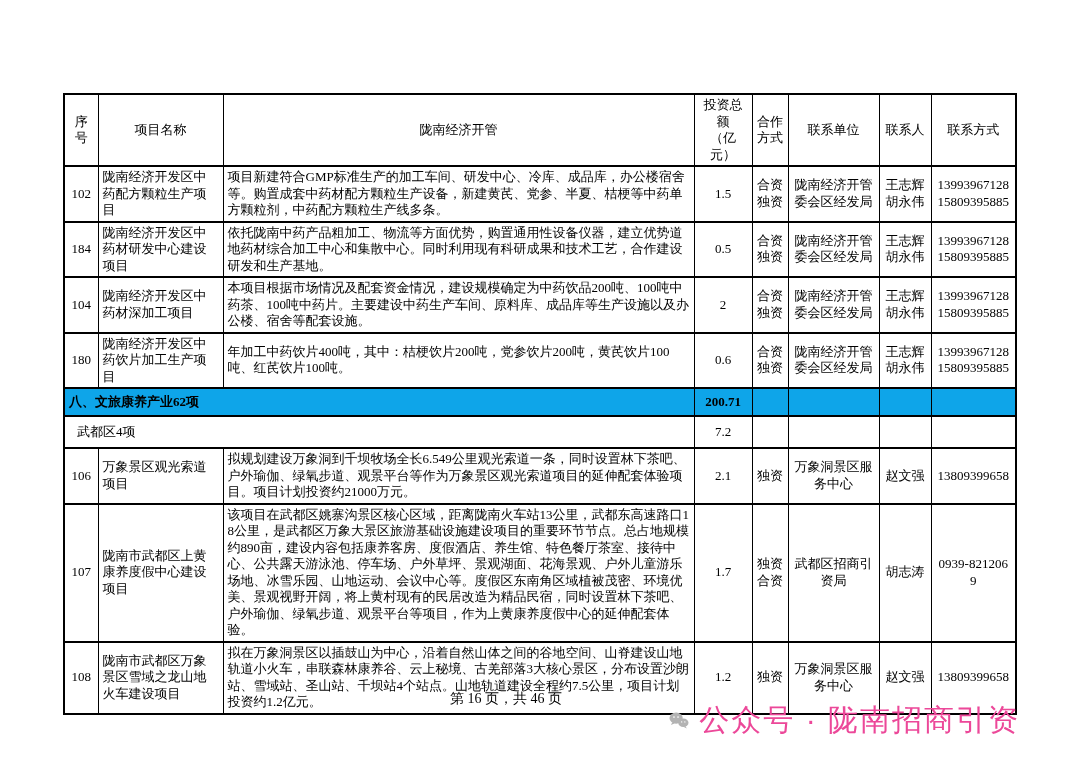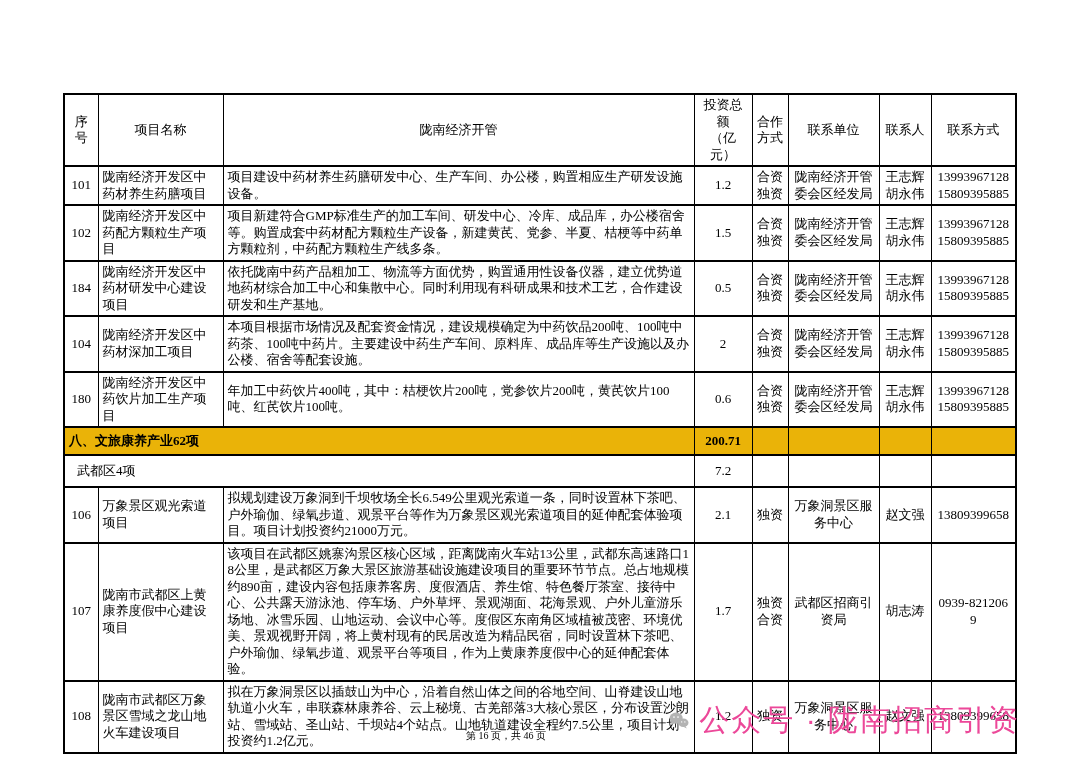--- a/index.html
+++ b/index.html
@@ -19,27 +19,27 @@
     font-size:13px;line-height:16.5px;
     padding:2px 4px;vertical-align:middle;
     white-space:pre-line;word-break:break-all;
   }
   thead tr{height:41px;}
   th{font-weight:normal;text-align:center;}
   td.c-no,td.c-inv,td.c-coop,td.c-unit,td.c-person,td.c-phone{text-align:center;}
   td.c-name,td.c-content{text-align:left;}
   tr.section{height:28px;}
   tr.subsection{height:32px;}
-  tr.section td{background:#eab308;}
+  tr.section td{background:#0ea5e9;}
   tr.section td.c-title{font-weight:bold;text-align:left;}
   tr.section td.c-inv{font-weight:bold;}
   tr.subsection td.c-title{text-align:left;padding-left:12px;}
   .footer{
-    position:absolute;left:506px;top:729px;transform:translateX(-50%);
-    font-size:10px;white-space:nowrap;
+    position:absolute;left:506px;top:690px;transform:translateX(-50%);
+    font-size:14px;white-space:nowrap;
   }
   .watermark{
     position:absolute;left:668px;top:688px;width:352px;height:64px;
     display:flex;align-items:center;gap:10px;
   }
   .watermark .wm-text{
     font-family:"Liberation Sans","DejaVu Sans",sans-serif;
     font-size:30px;color:#ec4899;letter-spacing:2px;white-space:nowrap;
   }
 </style>
@@ -68,34 +68,20 @@
 （亿元）</th>
           <th>合作
 方式</th>
           <th>联系单位</th>
           <th>联系人</th>
           <th>联系方式</th>
         </tr>
     </thead>
     <tbody>
         <tr>
-          <td class="c-no">101</td>
-          <td class="c-name">陇南经济开发区中药材养生药膳项目</td>
-          <td class="c-content">项目建设中药材养生药膳研发中心、生产车间、办公楼，购置相应生产研发设施设备。</td>
-          <td class="c-inv">1.2</td>
-          <td class="c-coop">合资
-独资</td>
-          <td class="c-unit">陇南经济开管
-委会区经发局</td>
-          <td class="c-person">王志辉
-胡永伟</td>
-          <td class="c-phone">13993967128
-15809395885</td>
-        </tr>
-        <tr>
           <td class="c-no">102</td>
           <td class="c-name">陇南经济开发区中药配方颗粒生产项目</td>
           <td class="c-content">项目新建符合GMP标准生产的加工车间、研发中心、冷库、成品库，办公楼宿舍等。购置成套中药材配方颗粒生产设备，新建黄芪、党参、半夏、桔梗等中药单方颗粒剂，中药配方颗粒生产线多条。</td>
           <td class="c-inv">1.5</td>
           <td class="c-coop">合资
 独资</td>
           <td class="c-unit">陇南经济开管
 委会区经发局</td>
           <td class="c-person">王志辉
 胡永伟</td>

